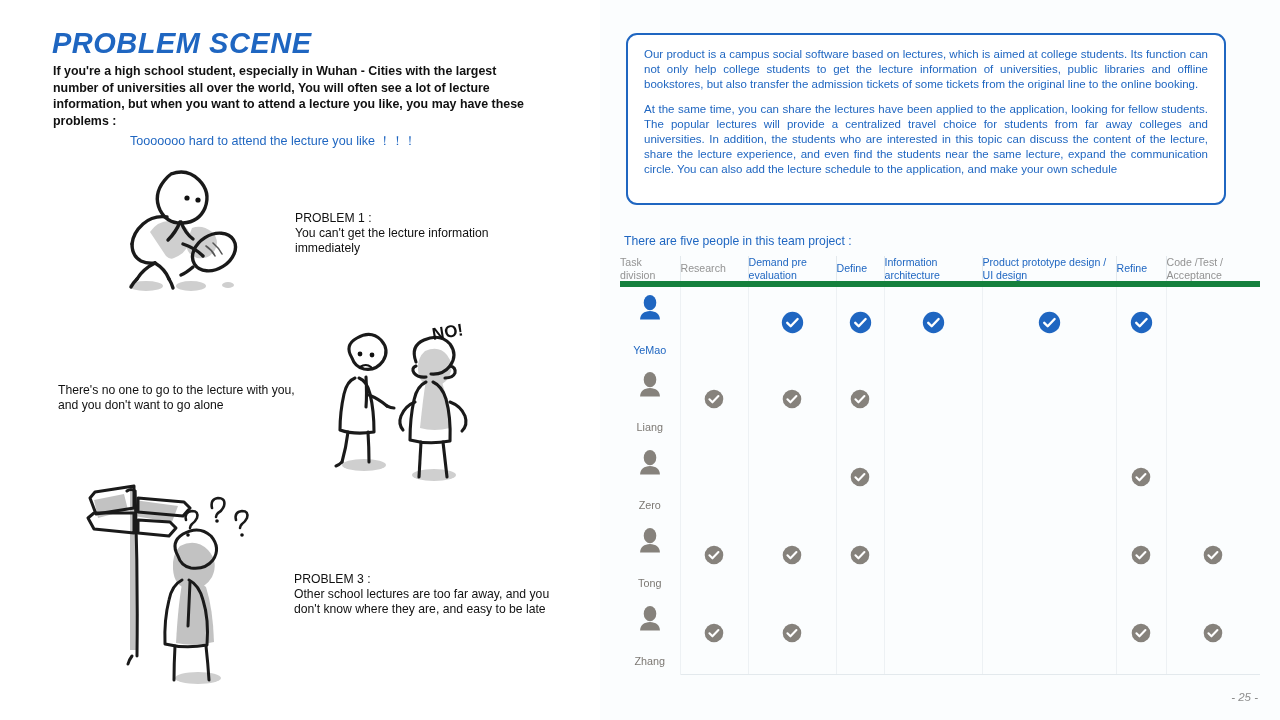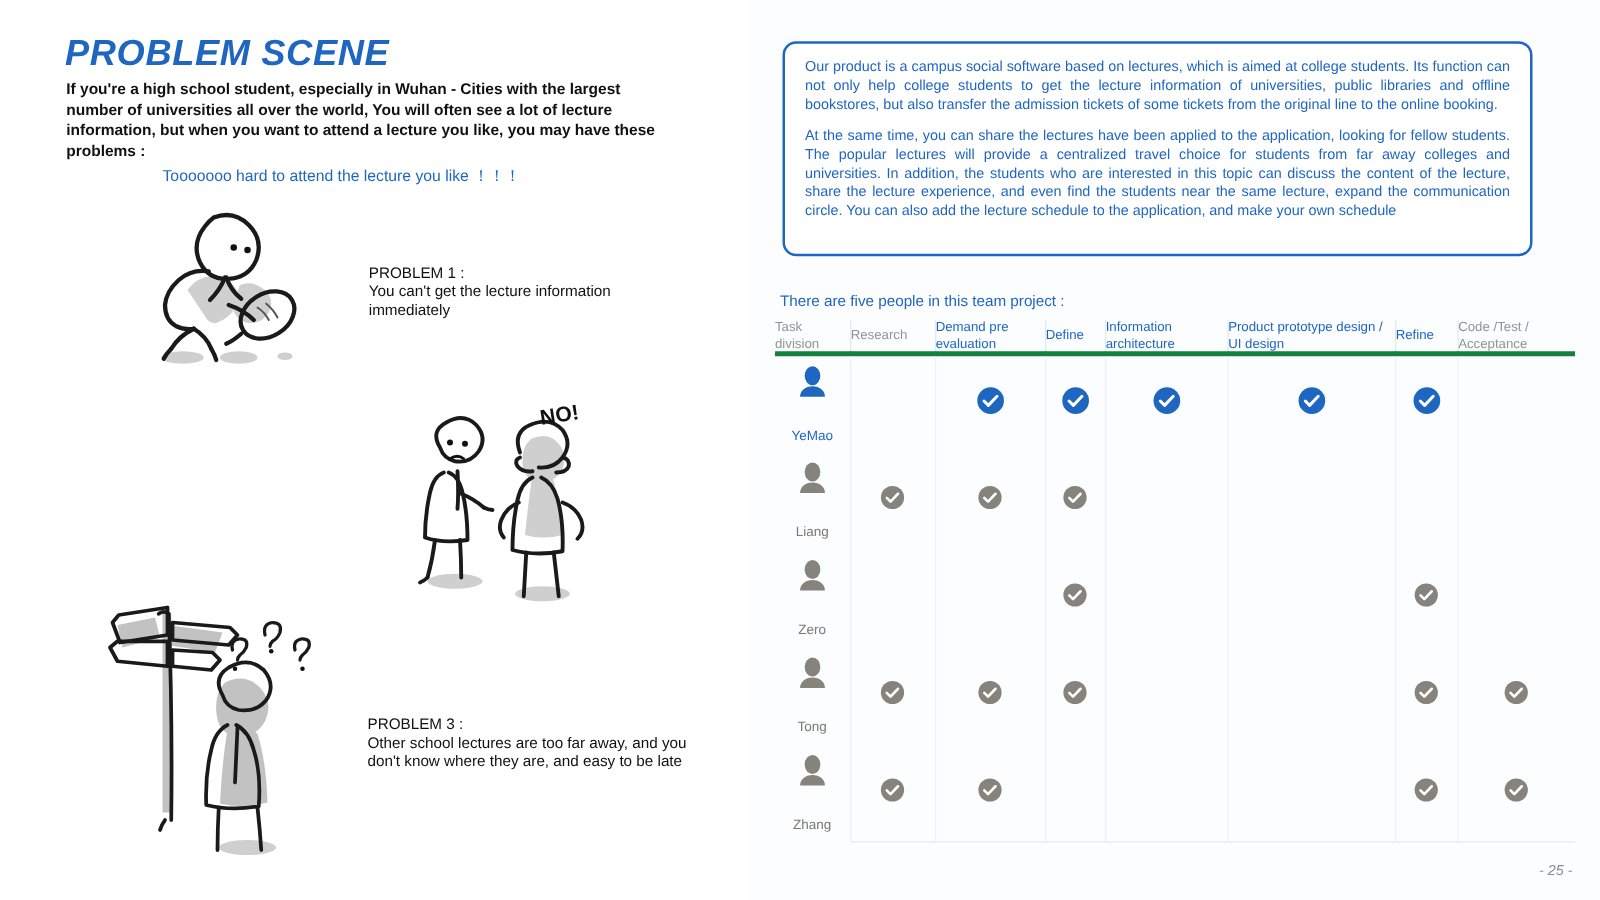--- a/index.html
+++ b/index.html
@@ -72,21 +72,21 @@
   th.hcell {
     font-size: 10.6px; font-weight: normal; text-align: left;
     padding: 3px 6px 8px 6px; line-height: 1.2;
     vertical-align: top;
     border-right: 1px solid #e3e9ed;
   }
   th.hcell:last-child { border-right: none; }
   th.blue { color: #1f66c1; }
   th.gray { color: #939393; }
 
-  tr.headrow { border-bottom: 4px solid #15803d; margin-top: 36px; }
+  tr.headrow { border-bottom: 6px solid #15803d; margin-top: 36px; }
 
   td.bodycell {
     border-right: 1px solid #edf1f4;
     text-align: center; height: 78px;
   }
   td.bodycell:last-child { border-right: none; }
   tr.trow:last-child td.bodycell { border-bottom: 1px solid #e3e9ed; }
 
   td.namecell { border-right: 1px solid #edf1f4; text-align: center; }
 
@@ -177,20 +177,21 @@
           <path d="M113,120 q2,18 4,35"></path>
         </g>
         <circle cx="30" cy="32" r="2.4" fill="#111"></circle>
         <circle cx="42" cy="33" r="2.4" fill="#111"></circle>
         <path d="M30,45 q6,-4 11,0" fill="none" stroke="#111" stroke-width="2.2" stroke-linecap="round"></path>
         <text x="103" y="18" font-family="Liberation Sans, sans-serif" font-size="17" font-weight="bold" fill="#111" transform="rotate(-9 103 18)">NO!</text>
       </svg>
     </div>
 
     <div class="problem-text" id="problem-2-text">
+      <span>There's no one to go to the lecture with you, and you don't want to go alone</span>
     </div>
 
     <div class="sketch" id="sketch-3">
       <svg viewBox="0 0 195 215" width="195" height="215">
         <ellipse cx="138" cy="200" rx="23" ry="6" fill="#cfcfcf"></ellipse>
         <path d="M34,22 l30,-6 l4,16 l-30,8 z" fill="#c2c2c2"></path>
         <path d="M74,22 l44,6 l-6,16 l-38,-6 z" fill="#c2c2c2"></path>
         <path d="M70,12 h7 v160 h-7 z" fill="#c2c2c2"></path>
         <path d="M120,68 q16,-8 28,4 q11,12 4,27 q-8,14 -24,12 q-14,-3 -15,-20 q-1,-15 7,-23 z" fill="#c2c2c2"></path>
         <path d="M122,106 q14,-5 24,3 q7,22 8,55 q-20,5 -38,1 q2,-37 6,-59 z" fill="#c2c2c2"></path>

